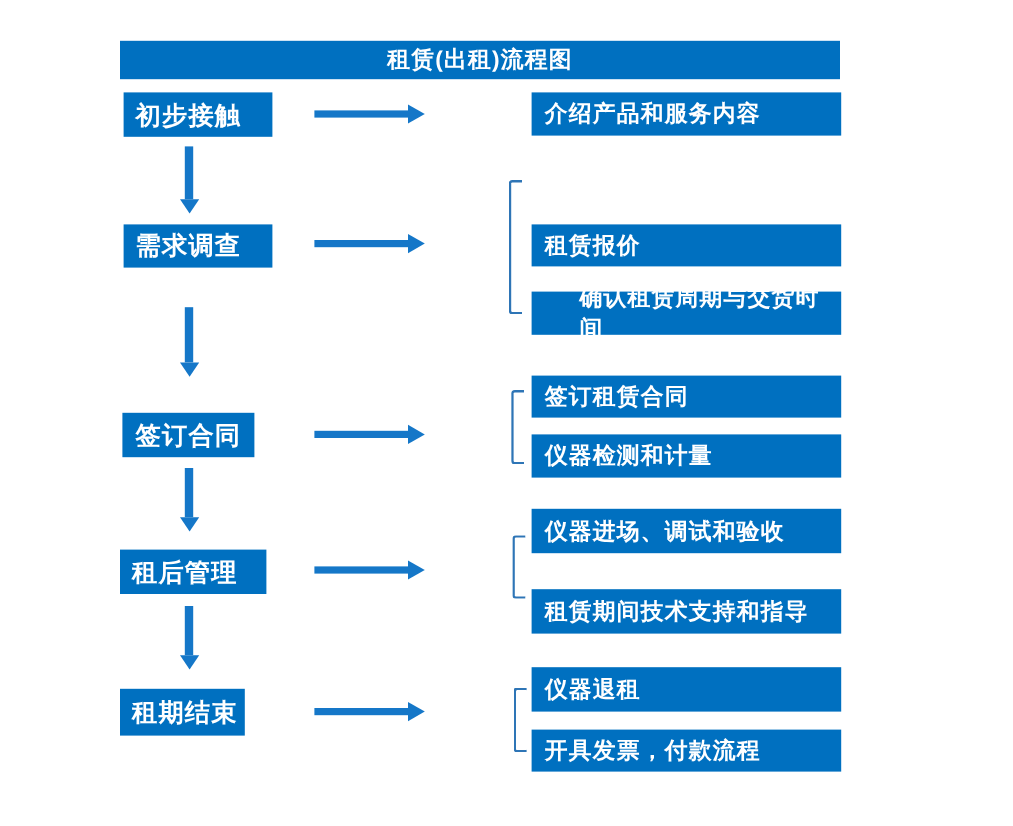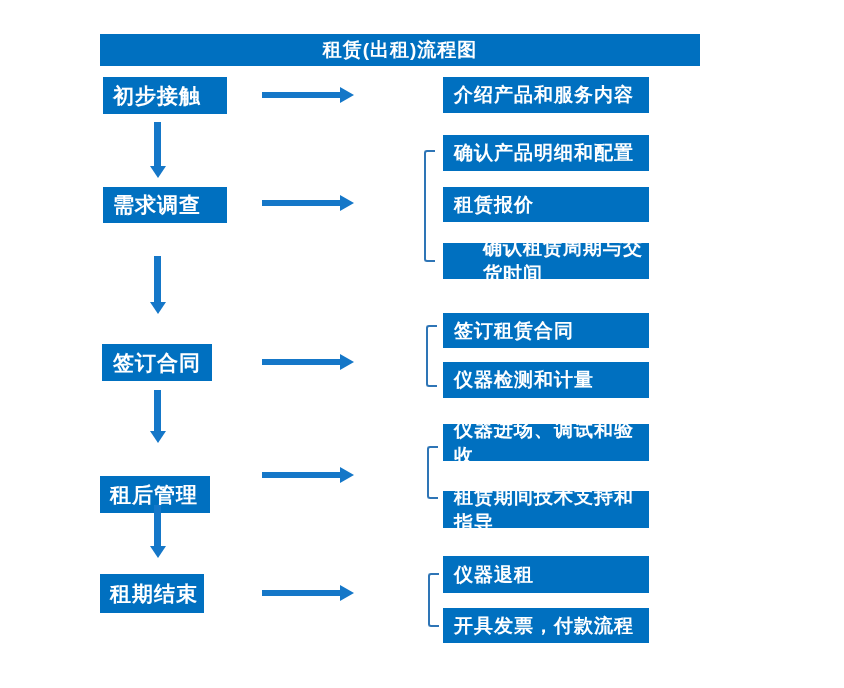--- a/index.html
+++ b/index.html
@@ -22,24 +22,24 @@
     display:flex;align-items:center;justify-content:center;letter-spacing:1px;margin-top:23px;
   }
   .step-box{
     position:absolute;background:var(--color-box);color:var(--color-text);
     font-size:21px;font-weight:bold;display:flex;align-items:center;
     padding-left:10px;letter-spacing:1px;
   }
   .s1{left:103px;top:77px;width:124px;height:37px;}
   .s2{left:103px;top:187px;width:124px;height:36px;}
   .s3{left:102px;top:344px;width:110px;height:37px;padding-left:11px;}
-  .s4{left:100px;top:476px;width:110px;height:37px;}
+  .s4{left:100px;top:458px;width:122px;height:37px;}
   .s5{left:100px;top:574px;width:104px;height:39px;}
   .detail-box{
-    position:absolute;left:443px;width:206px;height:36px;
+    position:absolute;left:443px;width:258px;height:36px;
     background:var(--color-box);color:var(--color-text);
     font-size:19px;font-weight:bold;display:flex;align-items:center;
     padding-left:11px;letter-spacing:1px;
   }
   .d0{top:77px;}  .d1{top:135px;} .d2{top:187px;height:35px;} .d3{top:243px;padding-left:40px;}
   .d4{top:313px;height:35px;} .d5{top:362px;}
   .d6{top:424px;height:37px;} .d7{top:491px;height:37px;}
   .d8{top:556px;height:37px;} .d9{top:608px;height:35px;}
   .harrow{position:absolute;left:262px;width:78px;height:6px;background:var(--color-arrow);}
   .harrow::after{
@@ -89,21 +89,20 @@
   <div class="harrow h3"></div>
   <div class="harrow h4"></div>
   <div class="harrow h5"></div>
 
   <div class="bracket b2"></div>
   <div class="bracket b3"></div>
   <div class="bracket b4"></div>
   <div class="bracket b5"></div>
 
   <div class="detail-box d0">介绍产品和服务内容</div>
-  <div class="detail-box d1">确认产品明细和配置</div>
   <div class="detail-box d2">租赁报价</div>
   <div class="detail-box d3">确认租赁周期与交货时间</div>
   <div class="detail-box d5">仪器检测和计量</div>
   <div class="detail-box d4">签订租赁合同</div>
   <div class="detail-box d6">仪器进场、调试和验收</div>
   <div class="detail-box d7">租赁期间技术支持和指导</div>
   <div class="detail-box d8">仪器退租</div>
   <div class="detail-box d9">开具发票，付款流程</div>
 
 </div>

